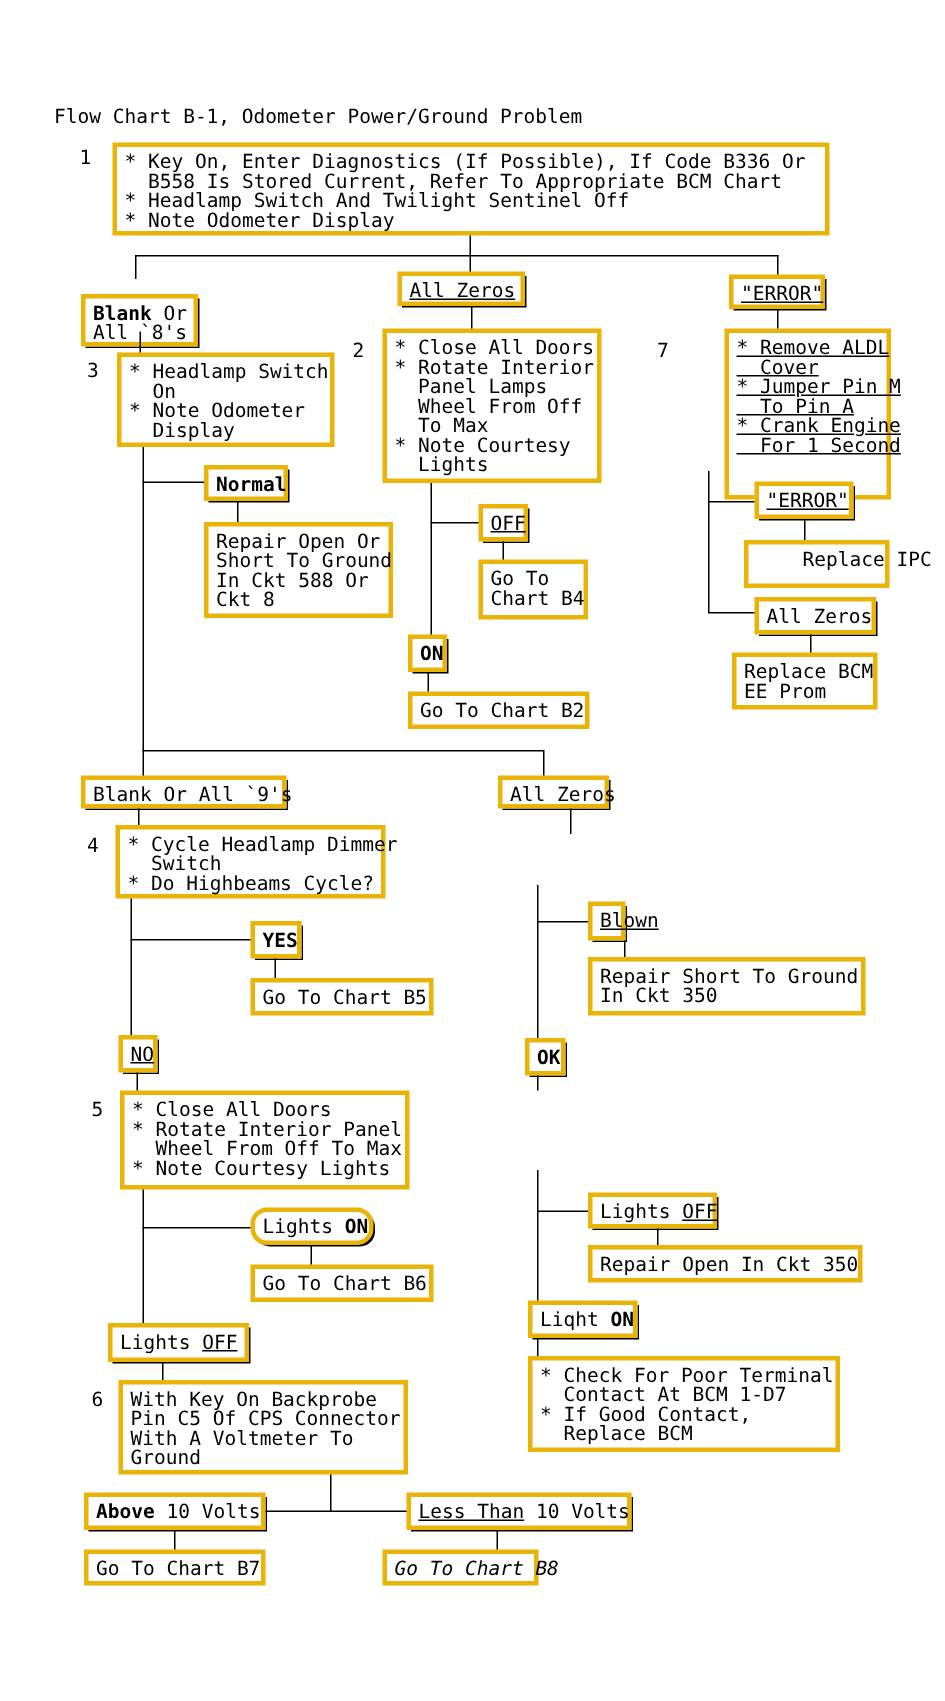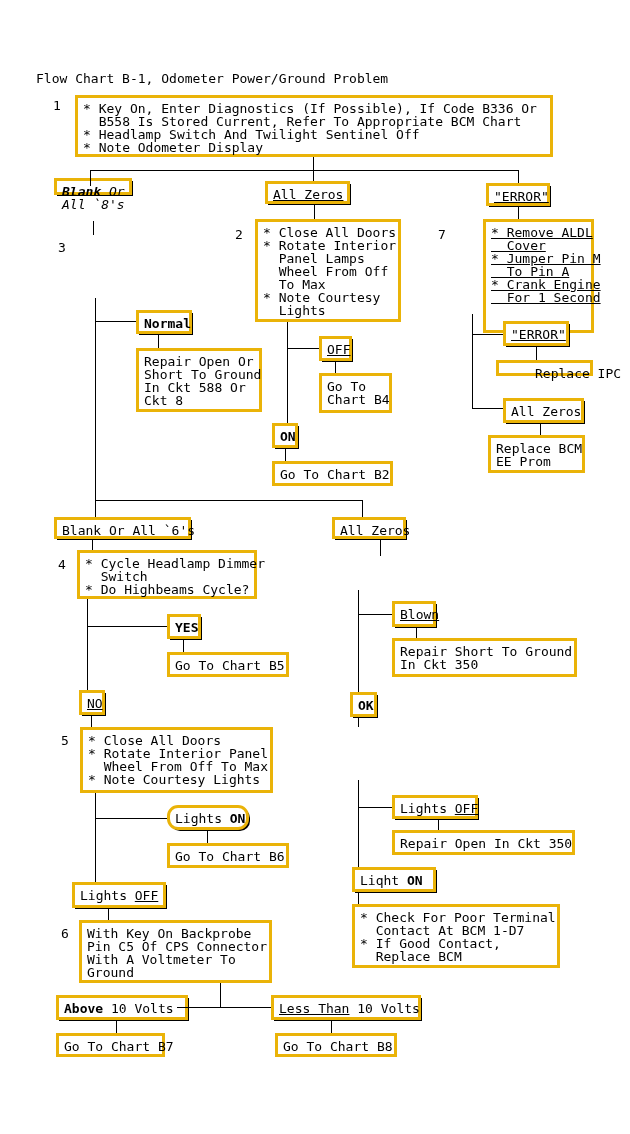--- a/index.html
+++ b/index.html
@@ -32,25 +32,29 @@
   <div class="num" style="left:438px;top:228px;">7</div>
   <div class="num" style="left:58px;top:558px;">4</div>
   <div class="num" style="left:61px;top:734px;">5</div>
   <div class="num" style="left:61px;top:927px;">6</div>
 
   <div class="box" style="left:75px;top:95px;width:478px;height:62px;">* Key On, Enter Diagnostics (If Possible), If Code B336 Or
   B558 Is Stored Current, Refer To Appropriate BCM Chart
 * Headlamp Switch And Twilight Sentinel Off
 * Note Odometer Display</div>
 
-  <div class="lbl" style="left:54px;top:178px;width:78px;height:17px;font-style:italic;"><span class="b">Blank</span><span> Or
+  <div class="lbl" style="left:54px;top:196px;width:78px;height:35px;"><span class="b">Blank</span><span> Or
 All `8's</span></div>
   <div class="lbl" style="left:265px;top:181px;width:85px;height:23px;"><span class="u">All Zeros</span></div>
   <div class="lbl" style="left:486px;top:183px;width:64px;height:23px;"><span class="u">"ERROR"</span></div>
 
+  <div class="box" style="left:78px;top:235px;width:145px;height:63px;">* Headlamp Switch
+  On
+* Note Odometer
+  Display</div>
   <div class="box" style="left:255px;top:219px;width:146px;height:103px;">* Close All Doors
 * Rotate Interior
   Panel Lamps
   Wheel From Off
   To Max
 * Note Courtesy
   Lights</div>
   <div class="box" style="left:483px;top:219px;width:111px;height:114px;text-decoration:underline;">* Remove ALDL
   Cover
 * Jumper Pin M
@@ -64,65 +68,65 @@
 In Ckt 588 Or
 Ckt 8</div>
 
   <div class="lbl" style="left:319px;top:336px;width:33px;height:25px;"><span class="u">OFF</span></div>
   <div class="box" style="left:319px;top:373px;width:73px;height:40px;">Go To
 Chart B4</div>
   <div class="lbl" style="left:272px;top:423px;width:26px;height:25px;"><span class="b">ON</span></div>
   <div class="box" style="left:272px;top:461px;width:121px;height:25px;">Go To Chart B2</div>
 
   <div class="lbl" style="left:503px;top:321px;width:66px;height:25px;"><span class="u">"ERROR"</span></div>
-  <div class="box" style="left:496px;top:360px;width:97px;height:16px;padding-left:36px;">Replace IPC</div>
+  <div class="box" style="left:496px;top:360px;width:97px;height:32px;padding-left:36px;">Replace IPC</div>
   <div class="lbl" style="left:503px;top:398px;width:81px;height:25px;">All Zeros</div>
   <div class="box" style="left:488px;top:435px;width:97px;height:38px;">Replace BCM
 EE Prom</div>
 
-  <div class="lbl" style="left:54px;top:517px;width:137px;height:22px;">Blank Or All `6's</div>
+  <div class="lbl" style="left:54px;top:517px;width:137px;height:22px;">Blank Or All `9's</div>
   <div class="lbl" style="left:332px;top:517px;width:74px;height:22px;">All Zeros</div>
 
   <div class="box" style="left:77px;top:550px;width:180px;height:49px;">* Cycle Headlamp Dimmer
   Switch
 * Do Highbeams Cycle?</div>
 
   <div class="lbl" style="left:167px;top:614px;width:34px;height:25px;"><span class="b">YES</span></div>
   <div class="box" style="left:167px;top:652px;width:122px;height:25px;">Go To Chart B5</div>
   <div class="lbl" style="left:79px;top:690px;width:26px;height:25px;"><span class="u">NO</span></div>
   <div class="box" style="left:80px;top:727px;width:193px;height:66px;">* Close All Doors
 * Rotate Interior Panel
   Wheel From Off To Max
 * Note Courtesy Lights</div>
 
-  <div class="lbl" style="left:392px;top:601px;width:44px;height:26px;"><span class="u">Blown</span></div>
+  <div class="lbl" style="left:392px;top:601px;width:25px;height:26px;"><span class="u">Blown</span></div>
   <div class="box" style="left:392px;top:638px;width:185px;height:39px;">Repair Short To Ground
 In Ckt 350</div>
   <div class="lbl" style="left:350px;top:692px;width:27px;height:25px;"><span class="b">OK</span></div>
 
   <div class="lbl" style="left:167px;top:805px;width:82px;height:25px;border-radius:11px;"><span>Lights </span><span class="b">ON</span></div>
   <div class="box" style="left:167px;top:843px;width:122px;height:25px;">Go To Chart B6</div>
   <div class="lbl" style="left:72px;top:882px;width:94px;height:26px;"><span>Lights </span><span class="u">OFF</span></div>
   <div class="box" style="left:79px;top:920px;width:193px;height:63px;">With Key On Backprobe
 Pin C5 Of CPS Connector
 With A Voltmeter To
 Ground</div>
 
   <div class="lbl" style="left:392px;top:795px;width:86px;height:24px;"><span>Lights </span><span class="u">OFF</span></div>
   <div class="box" style="left:392px;top:830px;width:183px;height:25px;">Repair Open In Ckt 350</div>
-  <div class="lbl" style="left:352px;top:867px;width:84px;height:25px;"><span>Liqht </span><span class="b">ON</span></div>
+  <div class="lbl" style="left:352px;top:867px;width:73px;height:25px;"><span>Liqht </span><span class="b">ON</span></div>
   <div class="box" style="left:352px;top:904px;width:208px;height:64px;">* Check For Poor Terminal
   Contact At BCM 1-D7
 * If Good Contact,
   Replace BCM</div>
 
-  <div class="lbl" style="left:56px;top:995px;width:132px;height:25px;"><span class="b">Above</span><span> 10 Volts</span></div>
-  <div class="box" style="left:56px;top:1033px;width:109px;height:24px;">Go To Chart B7</div>
+  <div class="lbl" style="left:56px;top:995px;width:121px;height:25px;"><span class="b">Above</span><span> 10 Volts</span></div>
+  <div class="box" style="left:56px;top:1033px;width:121px;height:24px;">Go To Chart B7</div>
   <div class="lbl" style="left:271px;top:995px;width:150px;height:25px;"><span class="u">Less Than</span><span> 10 Volts</span></div>
-  <div class="box" style="left:275px;top:1033px;width:122px;height:24px;">Go To Chart B8</div>
+  <div class="box" style="left:255px;top:1033px;width:104px;height:24px;font-style:italic;">Go To Chart B8</div>
 
   <div class="lv" style="left:313px;top:157px;width:1px;height:24px;"></div>
   <div class="lh" style="left:90px;top:170px;width:429px;height:1px;"></div>
   <div class="lv" style="left:90px;top:170px;width:1px;height:16px;"></div>
   <div class="lv" style="left:518px;top:170px;width:1px;height:13px;"></div>
   <div class="lv" style="left:93px;top:221px;width:1px;height:14px;"></div>
   <div class="lv" style="left:314px;top:204px;width:1px;height:15px;"></div>
   <div class="lv" style="left:518px;top:206px;width:1px;height:13px;"></div>
 
   <div class="lv" style="left:95px;top:298px;width:1px;height:219px;"></div>

